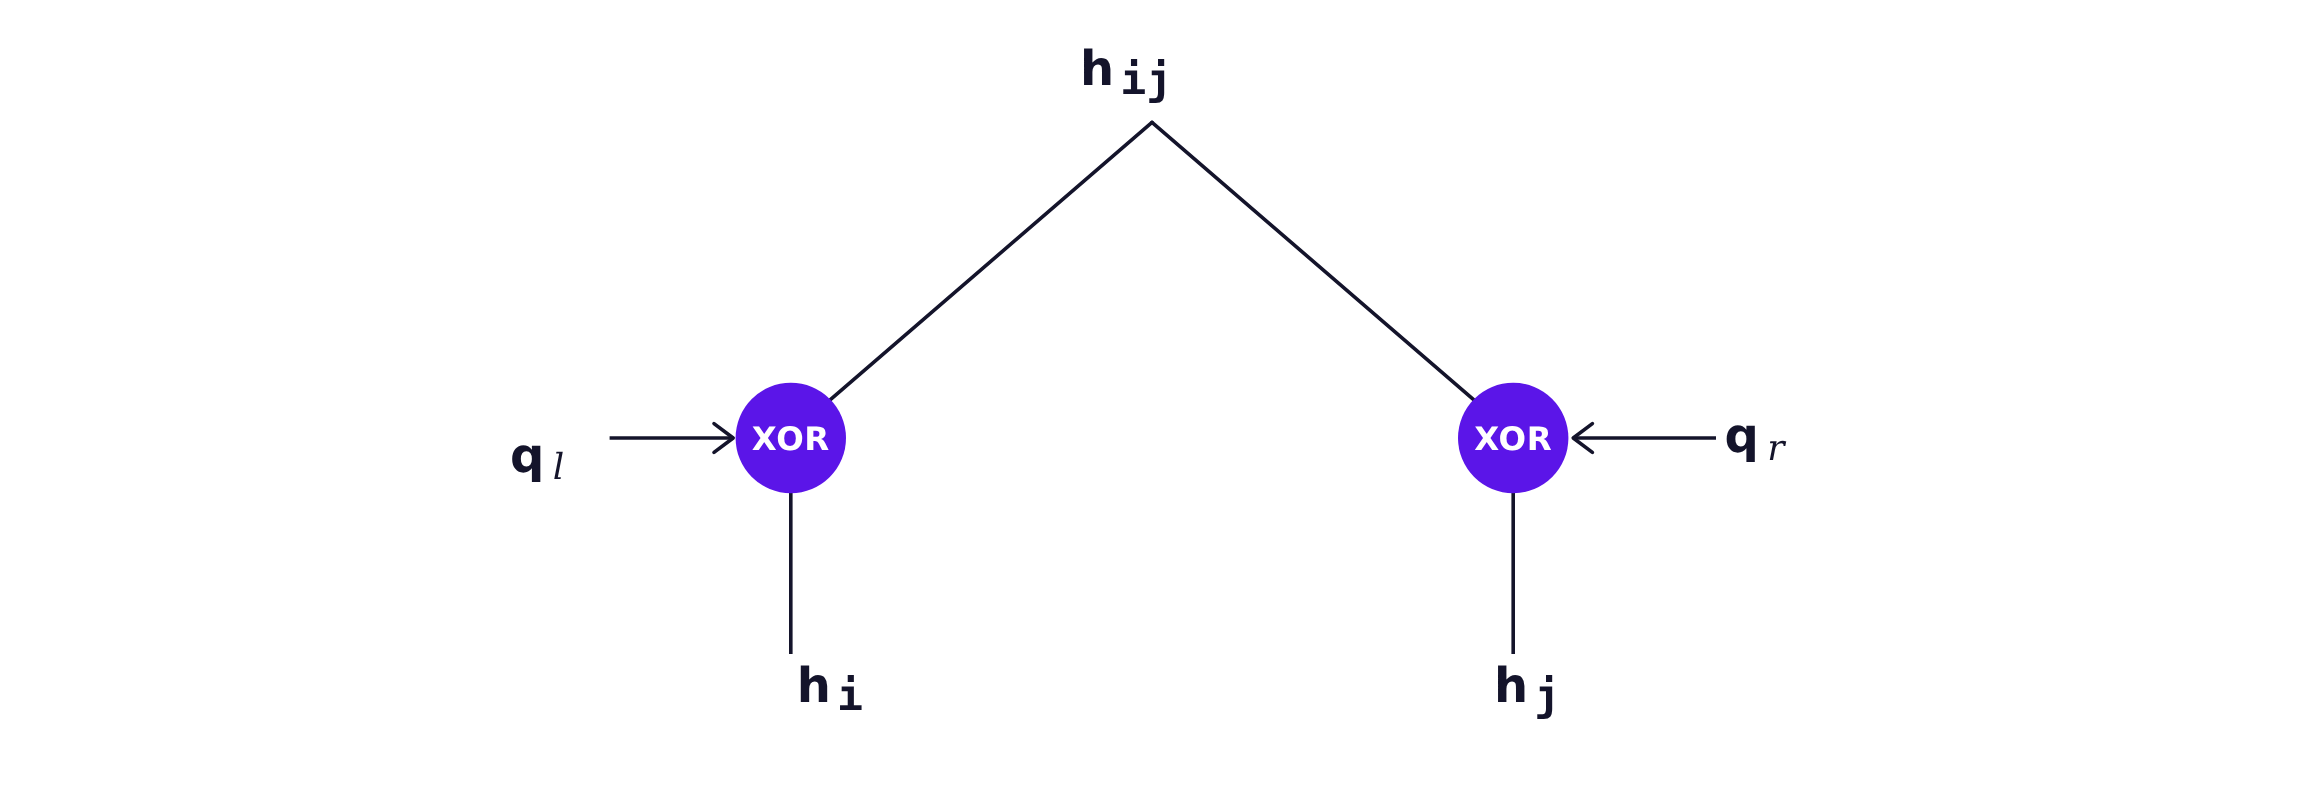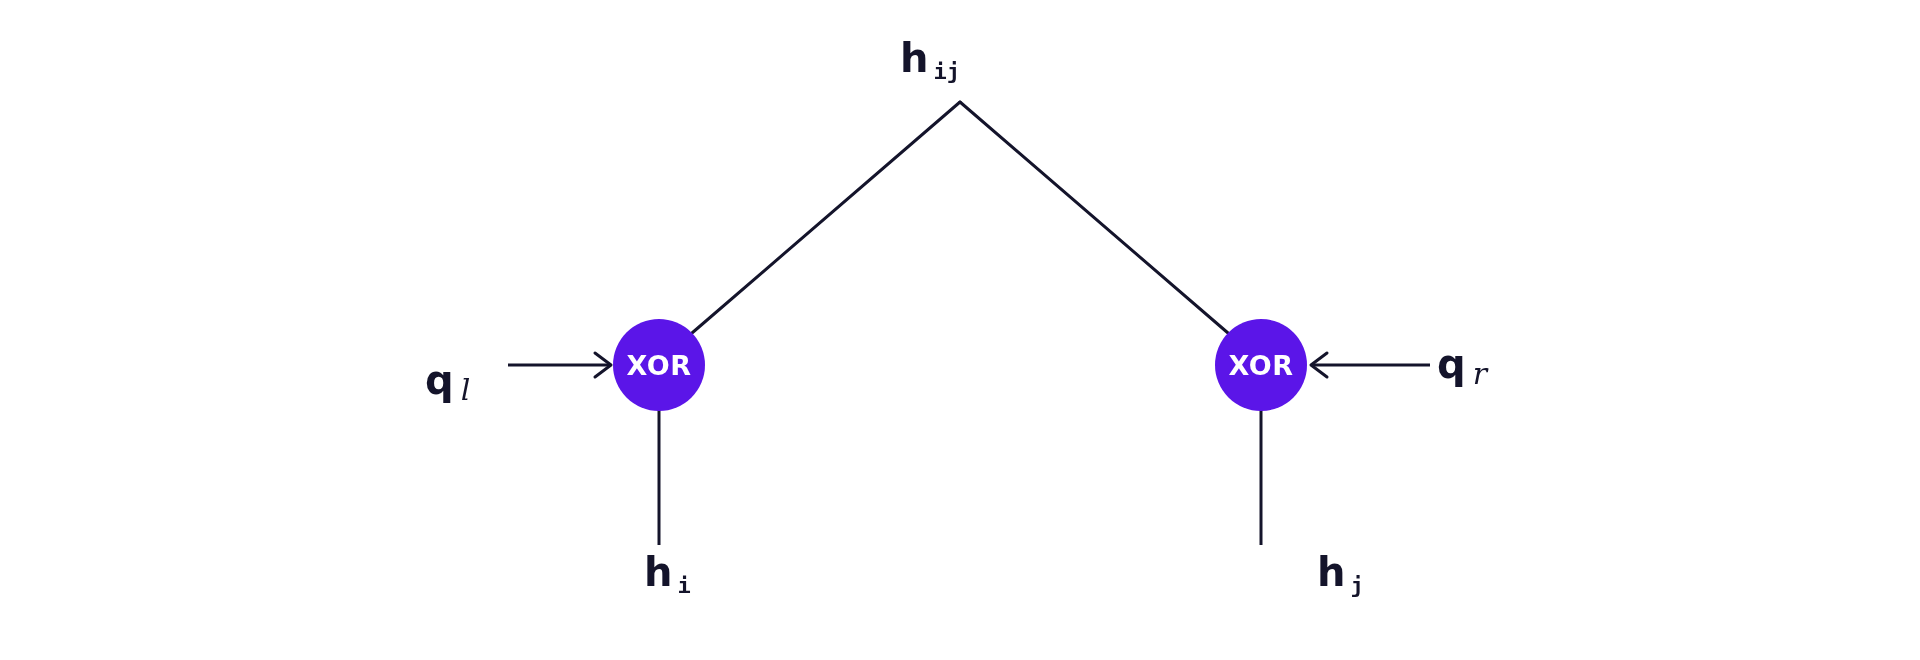--- a/index.html
+++ b/index.html
@@ -45,40 +45,40 @@
   }
   .math-base {
     font-family: "DejaVu Sans", sans-serif;
     font-weight: bold;
     font-size: 40px;
     letter-spacing: 0;
   }
   .math-sub {
     font-family: "DejaVu Sans Mono", monospace;
     font-weight: bold;
-    font-size: 22px;
+    font-size: 36px;
     vertical-align: baseline;
     position: relative;
     top: 7px;
     margin-left: 5px;
   }
   .math-sub-italic {
     font-family: "DejaVu Serif", serif;
     font-style: italic;
     font-weight: normal;
     font-size: 30px;
     position: relative;
     top: 6px;
     margin-left: 7px;
   }
   #label-h-ij { left: 900px; top: 38px; }
   #label-q-l  { left: 425px; top: 360px; }
   #label-q-r  { left: 1437px; top: 344px; }
-  #label-h-i  { left: 644px; top: 552px; }
-  #label-h-j  { left: 1317px; top: 552px; }
+  #label-h-i  { left: 664px; top: 552px; }
+  #label-h-j  { left: 1245px; top: 552px; }
 </style>
 </head>
 <body>
 
 <div id="diagram-root">
 
   <svg id="diagram-svg" viewBox="0 0 1920 660" xmlns="http://www.w3.org/2000/svg">
 
     <path d="M 960 102 L 692 333" stroke="#14142b" stroke-width="3" fill="none" stroke-linecap="round"></path>
     <path d="M 960 102 L 1228 333" stroke="#14142b" stroke-width="3" fill="none" stroke-linecap="round"></path>

